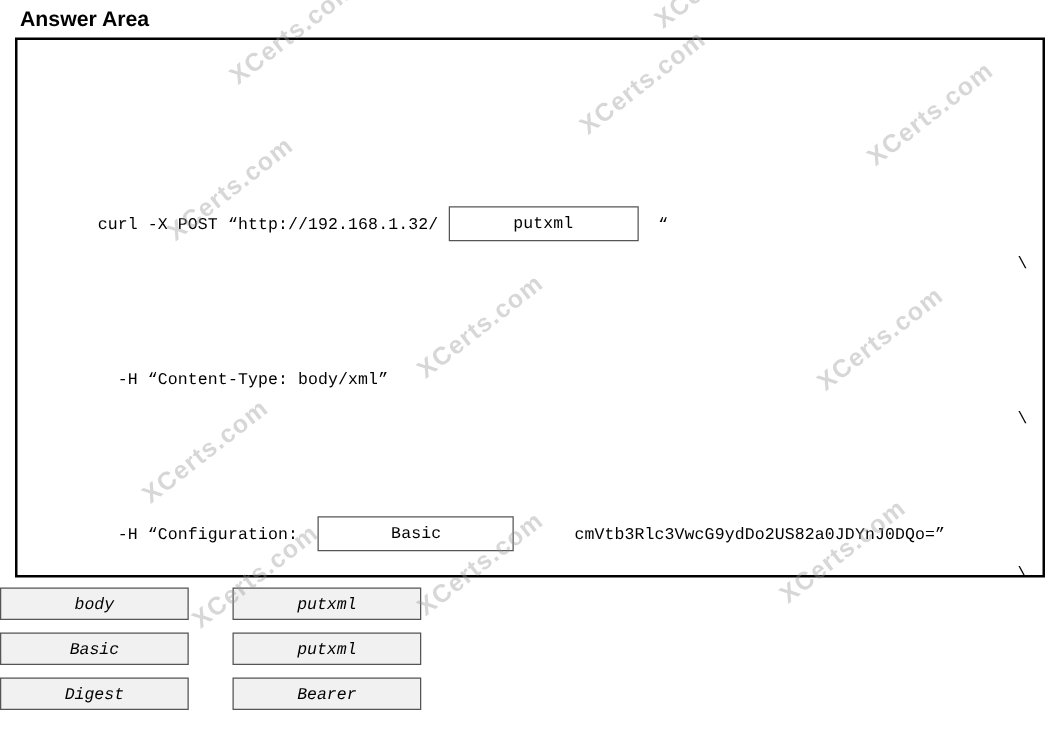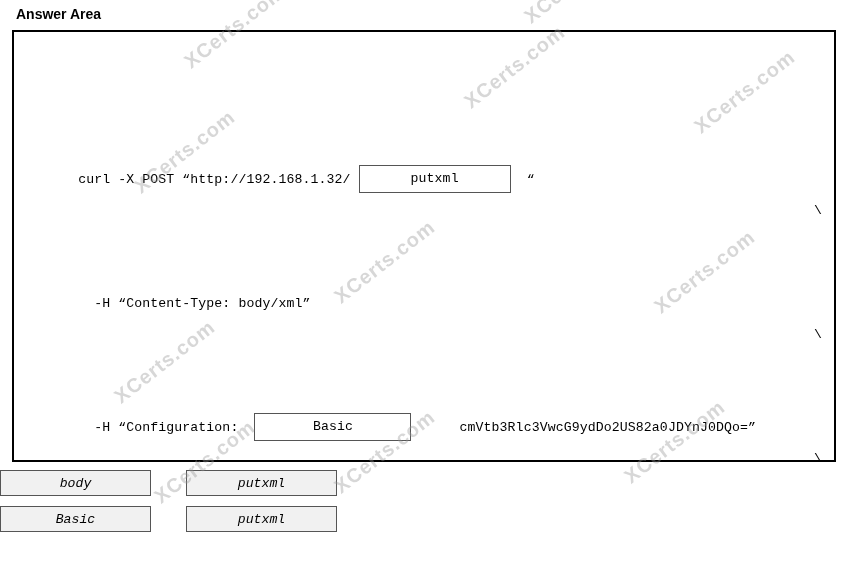--- a/index.html
+++ b/index.html
@@ -17,21 +17,21 @@
   }
   .page {
     position: relative;
     width: 848px;
     height: 584px;
   }
   .answer-area-title {
     position: absolute;
     left: 16px;
     top: 6px;
-    font-size: 14px;
+    font-size: 17px;
     font-weight: bold;
     font-family: "Liberation Sans", sans-serif;
     letter-spacing: 0px;
   }
   .code-box {
     position: absolute;
     left: 12px;
     top: 30px;
     width: 824px;
     height: 432px;
@@ -171,20 +171,22 @@
   <div class="options">
     <div class="opt-row">
       <div class="opt">body</div>
       <div class="opt">putxml</div>
     </div>
     <div class="opt-row">
       <div class="opt">Basic</div>
       <div class="opt">putxml</div>
     </div>
     <div class="opt-row">
+      <div class="opt">Digest</div>
+      <div class="opt">Bearer</div>
     </div>
   </div>
 
   <div class="wm" style="left:520px; top:10px;">XCerts.com</div>
   <div class="wm" style="left:180px; top:55px;">XCerts.com</div>
   <div class="wm" style="left:460px; top:95px;">XCerts.com</div>
   <div class="wm" style="left:130px; top:180px;">XCerts.com</div>
   <div class="wm" style="left:690px; top:120px;">XCerts.com</div>
   <div class="wm" style="left:330px; top:290px;">XCerts.com</div>
   <div class="wm" style="left:650px; top:300px;">XCerts.com</div>

